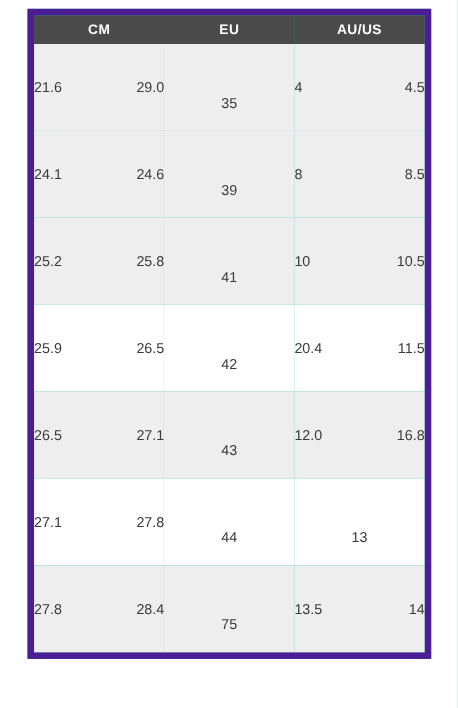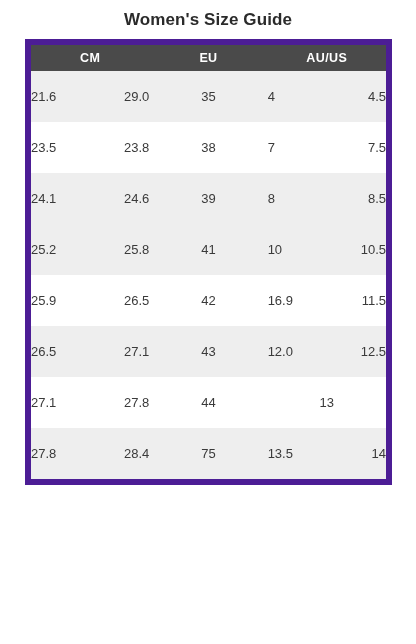--- a/index.html
+++ b/index.html
@@ -76,31 +76,31 @@
   .stack .v-bot {
     display: block;
     line-height: 14px;
   }
   .single {
     display: flex;
     align-items: center;
     justify-content: center;
     height: 51px;
     line-height: 14px;
+    margin-top: 28px;
   }
   .col-cm   { width: 33.33%; }
   .col-eu   { width: 33.33%; }
   .col-auus { width: 33.34%; }
 </style>
 </head>
 <body>
 
 <div class="page">
 
-  <div class="page-title">Women's Size Guide</div>
 
   <div class="table-wrap">
     <table class="size-table">
       <colgroup>
         <col class="col-cm">
         <col class="col-eu">
         <col class="col-auus">
       </colgroup>
       <thead>
         <tr>
@@ -120,37 +120,20 @@
             <td>
               <div class="single">35</div>
             </td>
             <td>
               <div class="stack">
                 <span class="v-top">4</span>
                 <span class="v-bot">4.5</span>
               </div>
             </td>
           </tr>
-          <tr class="row-even">
-            <td>
-              <div class="stack">
-                <span class="v-top">23.5</span>
-                <span class="v-bot">23.8</span>
-              </div>
-            </td>
-            <td>
-              <div class="single">38</div>
-            </td>
-            <td>
-              <div class="stack">
-                <span class="v-top">7</span>
-                <span class="v-bot">7.5</span>
-              </div>
-            </td>
-          </tr>
           <tr class="row-odd">
             <td>
               <div class="stack">
                 <span class="v-top">24.1</span>
                 <span class="v-bot">24.6</span>
               </div>
             </td>
             <td>
               <div class="single">39</div>
             </td>
@@ -183,39 +166,39 @@
               <div class="stack">
                 <span class="v-top">25.9</span>
                 <span class="v-bot">26.5</span>
               </div>
             </td>
             <td>
               <div class="single">42</div>
             </td>
             <td>
               <div class="stack">
-                <span class="v-top">16.9</span>
+                <span class="v-top">20.4</span>
                 <span class="v-bot">11.5</span>
               </div>
             </td>
           </tr>
           <tr class="row-odd">
             <td>
               <div class="stack">
                 <span class="v-top">26.5</span>
                 <span class="v-bot">27.1</span>
               </div>
             </td>
             <td>
               <div class="single">43</div>
             </td>
             <td>
               <div class="stack">
                 <span class="v-top">12.0</span>
-                <span class="v-bot">12.5</span>
+                <span class="v-bot">16.8</span>
               </div>
             </td>
           </tr>
           <tr class="row-even">
             <td>
               <div class="stack">
                 <span class="v-top">27.1</span>
                 <span class="v-bot">27.8</span>
               </div>
             </td>

